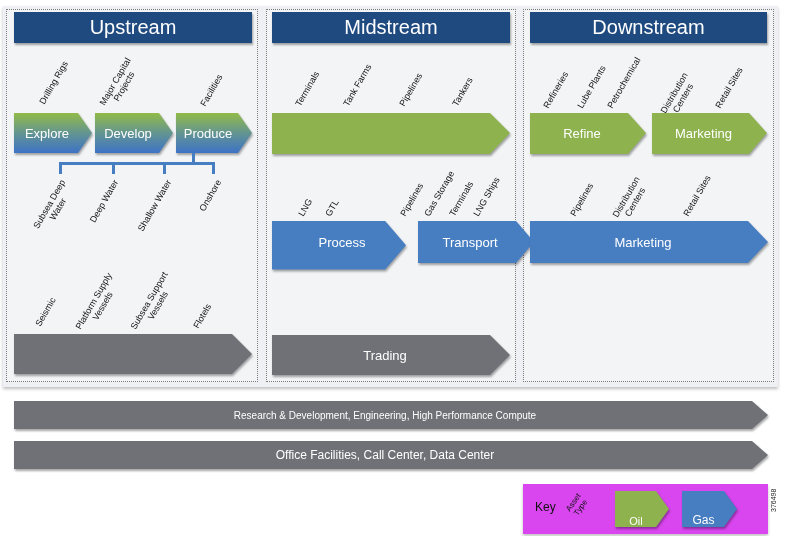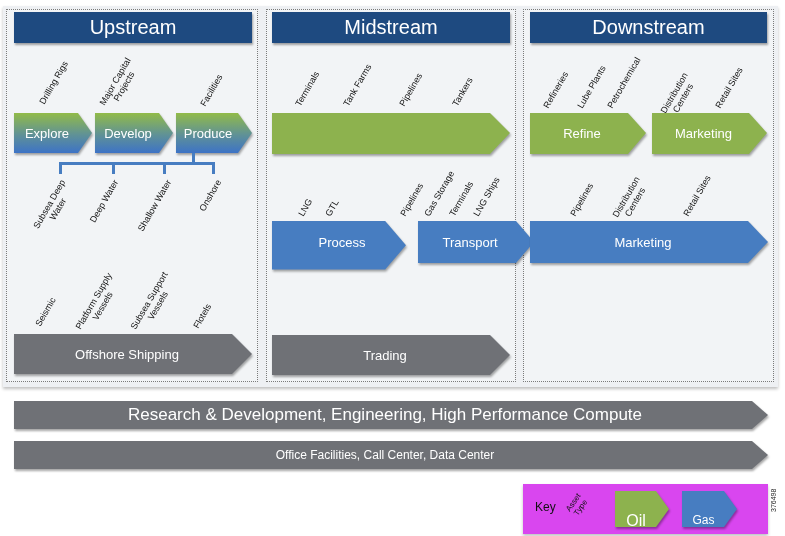--- a/index.html
+++ b/index.html
@@ -100,21 +100,20 @@
 <div class="lbl" style="left:146px;top:316px;">
   <span>Subsea Support</span><br>
   <span>Vessels</span>
 </div>
 <div class="lbl" style="left:200px;top:320px;">Flotels</div>
 
 <div class="arrow" style="left:14px;top:334px;width:238px;height:40px;">
   <svg class="shape" viewBox="0 0 238 40" preserveAspectRatio="none">
     <polygon points="0,0 218,0 238,20 218,40 0,40" fill="#6f7176"></polygon>
   </svg>
-  <span>Offshore Shipping</span>
 </div>
 
 <div class="lbl" style="left:302px;top:98px;">Terminals</div>
 <div class="lbl" style="left:350px;top:98px;">Tank Farms</div>
 <div class="lbl" style="left:406px;top:98px;">Pipelines</div>
 <div class="lbl" style="left:459px;top:98px;">Tankers</div>
 
 <div class="arrow" style="left:272px;top:113px;width:238px;height:41px;">
   <svg class="shape" viewBox="0 0 238 41" preserveAspectRatio="none">
     <polygon points="0,0 218,0 238,20 218,41 0,41" fill="#8db24e"></polygon>
@@ -181,40 +180,40 @@
   <svg class="shape" viewBox="0 0 238 42" preserveAspectRatio="none">
     <polygon points="0,0 218,0 238,21 218,42 0,42" fill="#477dc1"></polygon>
   </svg>
   <span>Marketing</span>
 </div>
 
 <div class="arrow" style="left:14px;top:401px;width:754px;height:28px;">
   <svg class="shape" viewBox="0 0 754 28" preserveAspectRatio="none">
     <polygon points="0,0 738,0 754,14 738,28 0,28" fill="#6f7176"></polygon>
   </svg>
-  <span style="font-size:17px;">Research &amp; Development, Engineering, High Performance Compute</span>
+  <span style="font-size:10px;">Research &amp; Development, Engineering, High Performance Compute</span>
 </div>
 <div class="arrow" style="left:14px;top:441px;width:754px;height:28px;">
   <svg class="shape" viewBox="0 0 754 28" preserveAspectRatio="none">
     <polygon points="0,0 738,0 754,14 738,28 0,28" fill="#6f7176"></polygon>
   </svg>
   <span style="font-size:12px;">Office Facilities, Call Center, Data Center</span>
 </div>
 
 <div class="key">
   <div class="key-text">Key</div>
   <div style="position:absolute;left:44px;top:12px;font-size:8px;line-height:9px;transform:rotate(-55deg);text-align:center;color:#111;">
     <span>Asset</span><br>
     <span>Type</span>
   </div>
   <div class="arrow" style="left:92px;top:7px;width:54px;height:36px;">
     <svg class="shape" viewBox="0 0 54 36" preserveAspectRatio="none">
       <polygon points="0,0 41,0 54,18 41,36 0,36" fill="#8db24e"></polygon>
     </svg>
-    <span style="font-size:16px;margin-top:24px;">Oil</span>
+    <span style="font-size:11px;margin-top:24px;">Oil</span>
   </div>
   <div class="arrow" style="left:159px;top:7px;width:55px;height:36px;align-items:flex-end;">
     <svg class="shape" viewBox="0 0 55 36" preserveAspectRatio="none">
       <polygon points="0,0 42,0 55,18 42,36 0,36" fill="#477dc1"></polygon>
     </svg>
     <span style="font-size:12px;">Gas</span>
   </div>
 </div>
 
 <div class="figid">376498</div>

